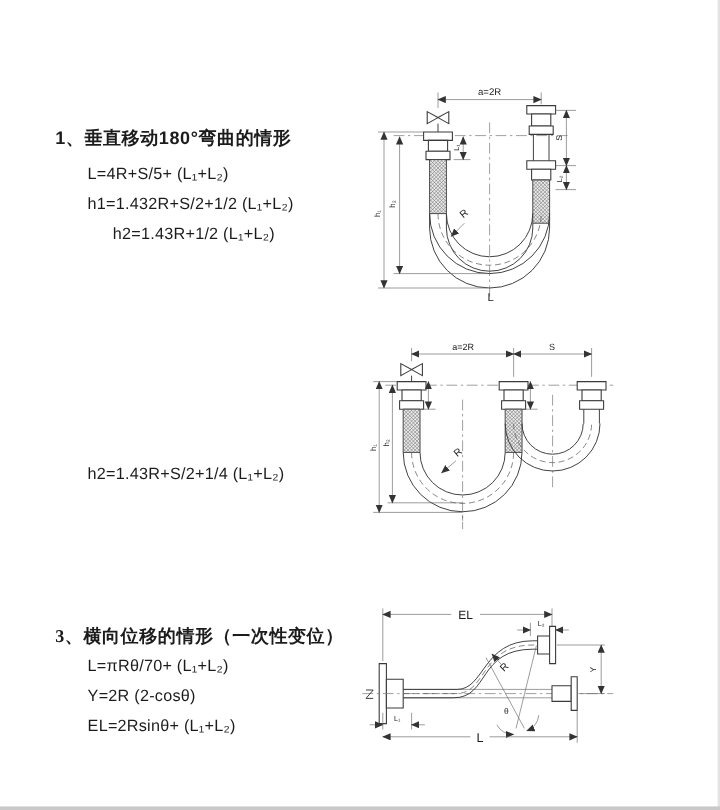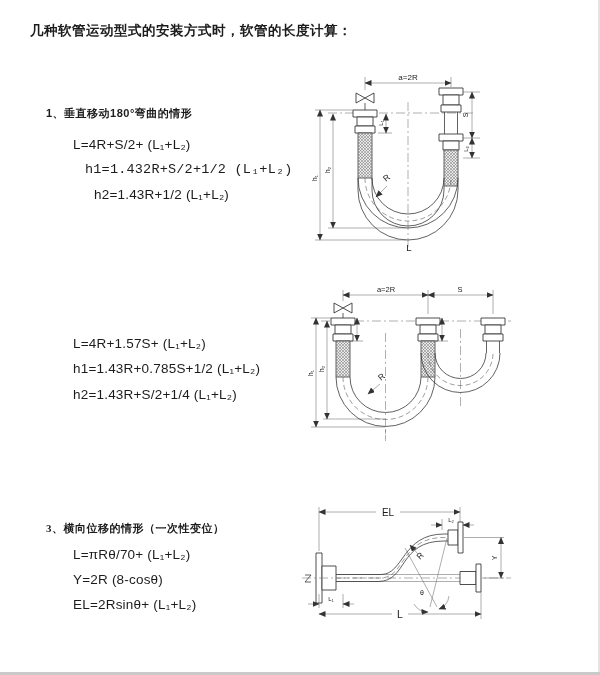--- a/index.html
+++ b/index.html
@@ -4,51 +4,48 @@
 <style>
   html,body{margin:0;padding:0;background:#ffffff;}
   .page{
     position:relative;width:600px;height:675px;background:#ffffff;overflow:hidden;
     font-family:"Liberation Sans","DejaVu Sans",sans-serif;color:#1c1c1c;
   }
   .page-edge-bottom{position:absolute;left:0;bottom:0;width:600px;height:3px;background:#c9c9c9;}
   .page-edge-right{position:absolute;right:0;top:0;width:2px;height:675px;background:#e3e3e3;}
   .txt{position:absolute;white-space:pre;}
   .title{font-size:13.5px;font-weight:600;letter-spacing:.5px;}
-  .heading{font-size:11px;font-weight:600;letter-spacing:.5px;}
+  .heading{font-size:15px;font-weight:600;letter-spacing:.5px;}
   .formula{font-size:13.5px;font-weight:400;letter-spacing:.2px;}
   svg{position:absolute;overflow:visible;}
   svg line,svg path,svg rect,svg circle{vector-effect:non-scaling-stroke;}
   .dwg{stroke:#3a3a3a;stroke-width:.8;fill:none;}
   .thin{stroke:#6a6a6a;stroke-width:.55;fill:none;}
   .cl{stroke:#7a7a7a;stroke-width:.6;fill:none;stroke-dasharray:9 3 2 3;}
   .dashc{stroke:#5a5a5a;stroke-width:.6;fill:none;stroke-dasharray:5 3;}
   .braid{fill:#e9e9e9;stroke:#3a3a3a;stroke-width:.8;}
   .fit{fill:#ffffff;stroke:#3a3a3a;stroke-width:.9;}
   text{fill:#1c1c1c;stroke:none;}
 </style>
 </head>
 <body>
 
 <div class="page">
 
-  <div class="txt title" style="left:30px;top:22px;">几种软管运动型式的安装方式时，软管的长度计算：</div>
 
   <div class="txt heading" style="left:46px;top:106px;">1、垂直移动180°弯曲的情形</div>
-  <div class="txt formula" style="left:73px;top:137px;">L=4R+S/2+ (L₁+L₂)</div>
-  <div class="txt formula" style="left:85px;top:162px;font-family:Liberation Mono, monospace;">h1=1.432R+S/2+1/2 (L₁+L₂)</div>
+  <div class="txt formula" style="left:73px;top:137px;">L=4R+S/5+ (L₁+L₂)</div>
+  <div class="txt formula" style="left:73px;top:162px;">h1=1.432R+S/2+1/2 (L₁+L₂)</div>
   <div class="txt formula" style="left:73px;top:187px;padding-left:21px;">h2=1.43R+1/2 (L₁+L₂)</div>
 
-  <div class="txt formula" style="left:73px;top:336px;">L=4R+1.57S+ (L₁+L₂)</div>
-  <div class="txt formula" style="left:73px;top:361px;">h1=1.43R+0.785S+1/2 (L₁+L₂)</div>
   <div class="txt formula" style="left:73px;top:387px;">h2=1.43R+S/2+1/4 (L₁+L₂)</div>
 
   <div class="txt heading" style="left:46px;top:521px;font-family:Liberation Serif, serif;">3、横向位移的情形（一次性变位）</div>
   <div class="txt formula" style="left:73px;top:547px;">L=πRθ/70+ (L₁+L₂)</div>
-  <div class="txt formula" style="left:73px;top:572px;">Y=2R (8-cosθ)</div>
+  <div class="txt formula" style="left:73px;top:572px;">Y=2R (2-cosθ)</div>
   <div class="txt formula" style="left:73px;top:597px;">EL=2Rsinθ+ (L₁+L₂)</div>
 
   <svg style="left:306px;top:66px;" width="285" height="200" viewBox="0 0 285 200">
     <defs>
       <marker id="ar1" markerWidth="8" markerHeight="8" refX="6.5" refY="3" orient="auto-start-reverse" markerUnits="userSpaceOnUse">
         <path d="M0,0 L7,3 L0,6 Z" fill="#333"></path>
       </marker>
     </defs>
 
     <line class="thin" x1="59" y1="24" x2="59" y2="11"></line>

